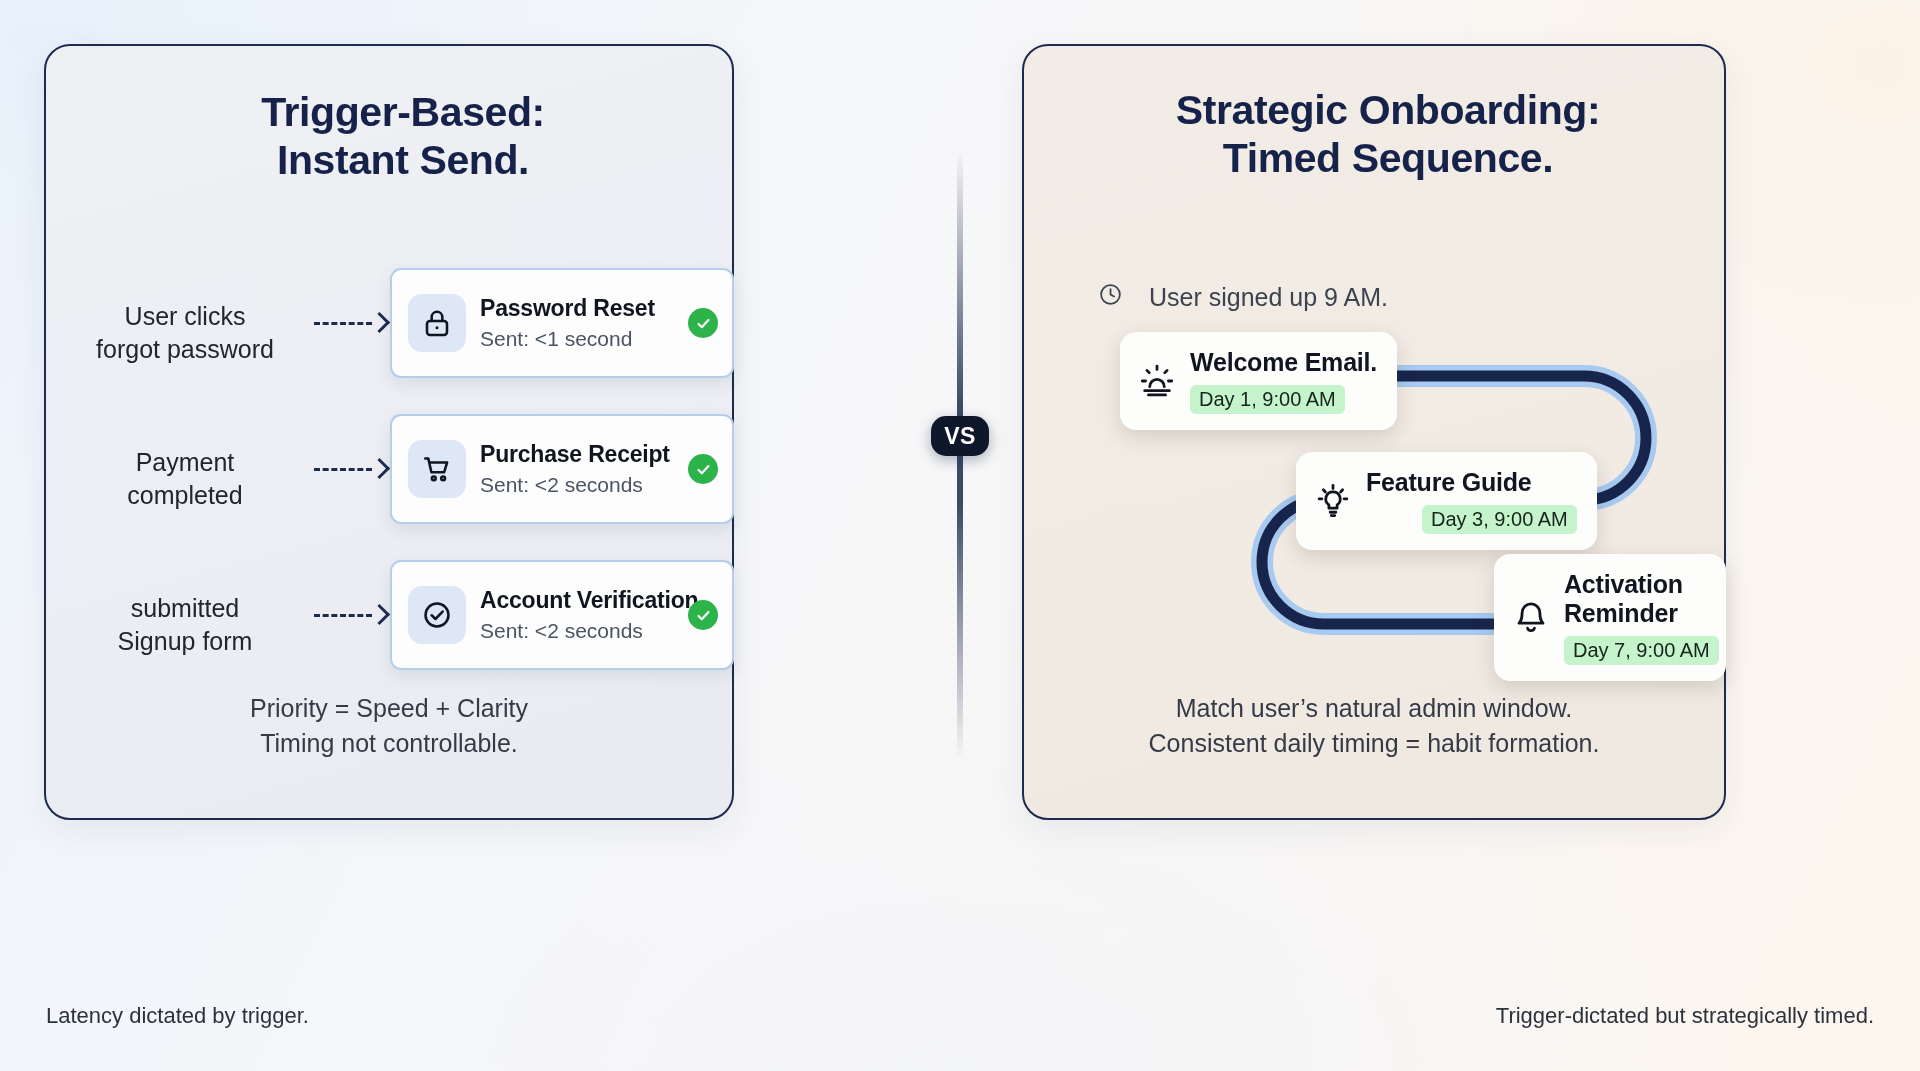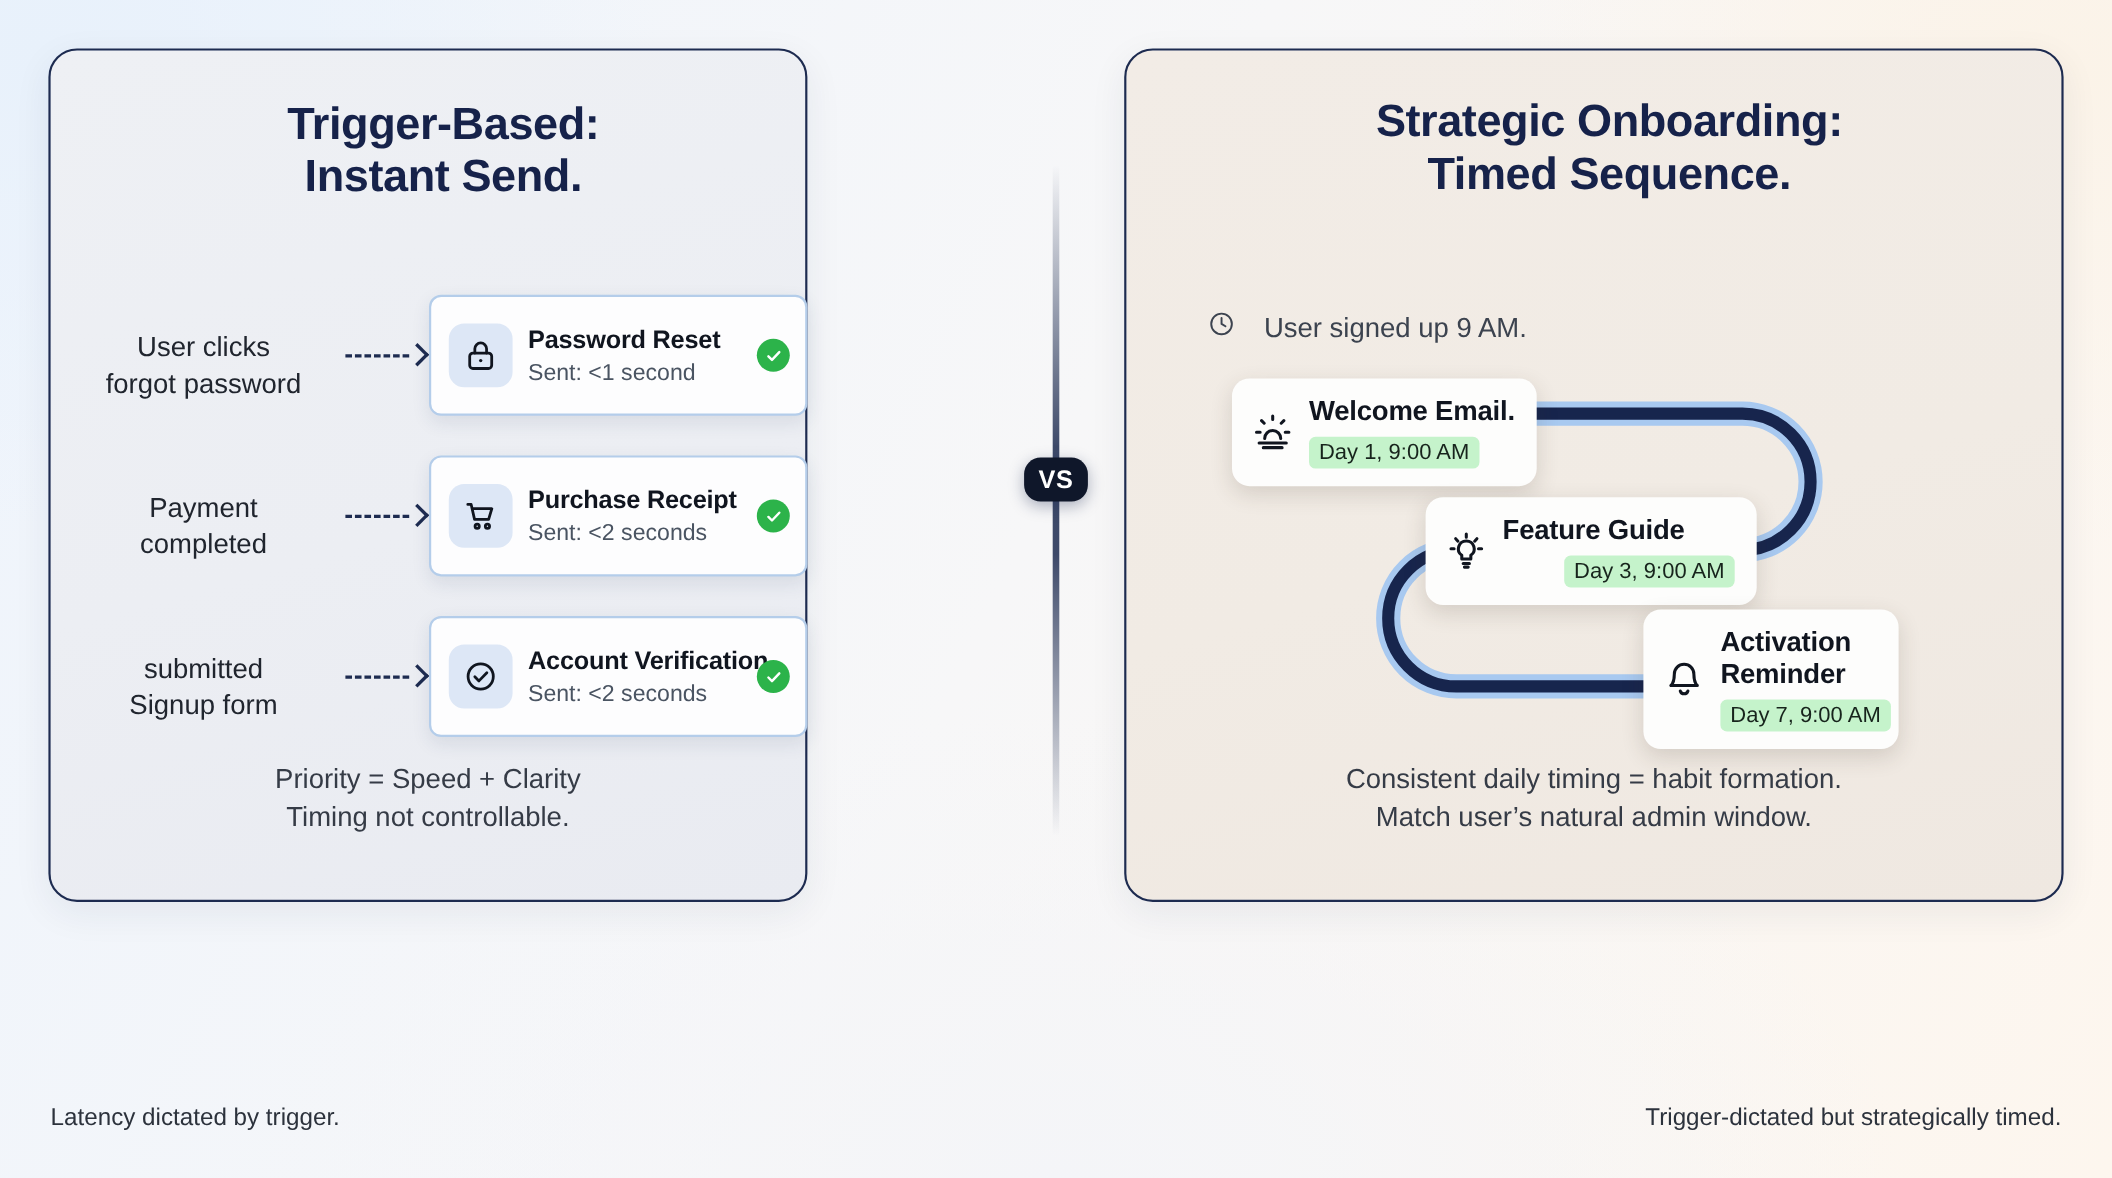--- a/index.html
+++ b/index.html
@@ -37,21 +37,21 @@
   }
 
   .panel-left {
     left: 44px;
     width: 690px;
     background: linear-gradient(165deg, #eef0f4 0%, #eceef3 55%, #e9ebf1 100%);
   }
 
   .panel-right {
     left: 1022px;
-    width: 854px;
+    width: 704px;
     background: linear-gradient(165deg, #f2ece6 0%, #f1ebe4 55%, #efe8e1 100%);
   }
 
   .panel-title {
     text-align: center;
     color: #16224a;
     font-weight: 700;
     letter-spacing: -0.4px;
     line-height: 1.18;
   }
@@ -272,21 +272,21 @@
     display: inline-block;
     margin-top: 8px;
     background: #c5f3cb;
     color: #17241c;
     font-size: 20px;
     border-radius: 6px;
     padding: 3px 9px;
     white-space: nowrap;
   }
 
-  .card-welcome { left: 96px; top: 26px; margin-top: 12px; }
+  .card-welcome { left: 96px; top: 26px; }
   .card-feature { left: 272px; top: 146px; }
   .card-feature .tcard-chip { margin-left: 56px; }
   .card-activation { left: 470px; top: 248px; width: 232px; }
 
   
   .caption {
     position: absolute;
     bottom: 42px;
     font-size: 22px;
     color: #2c323c;
@@ -469,21 +469,21 @@
             <div>Activation</div>
             <div>Reminder</div>
           </div>
           <div class="tcard-chip">Day 7, 9:00 AM</div>
         </div>
       </div>
 
     </div>
 
     <div class="panel-footnote">
+      <div>Match user’s natural admin window.</div>
       <div>Consistent daily timing = habit formation.</div>
-      <div>Match user’s natural admin window.</div>
     </div>
   </div>
 
   <div class="caption caption-left">Latency dictated by trigger.</div>
   <div class="caption caption-right">Trigger-dictated but strategically timed.</div>
 
 </div>
 
 </body></html>

